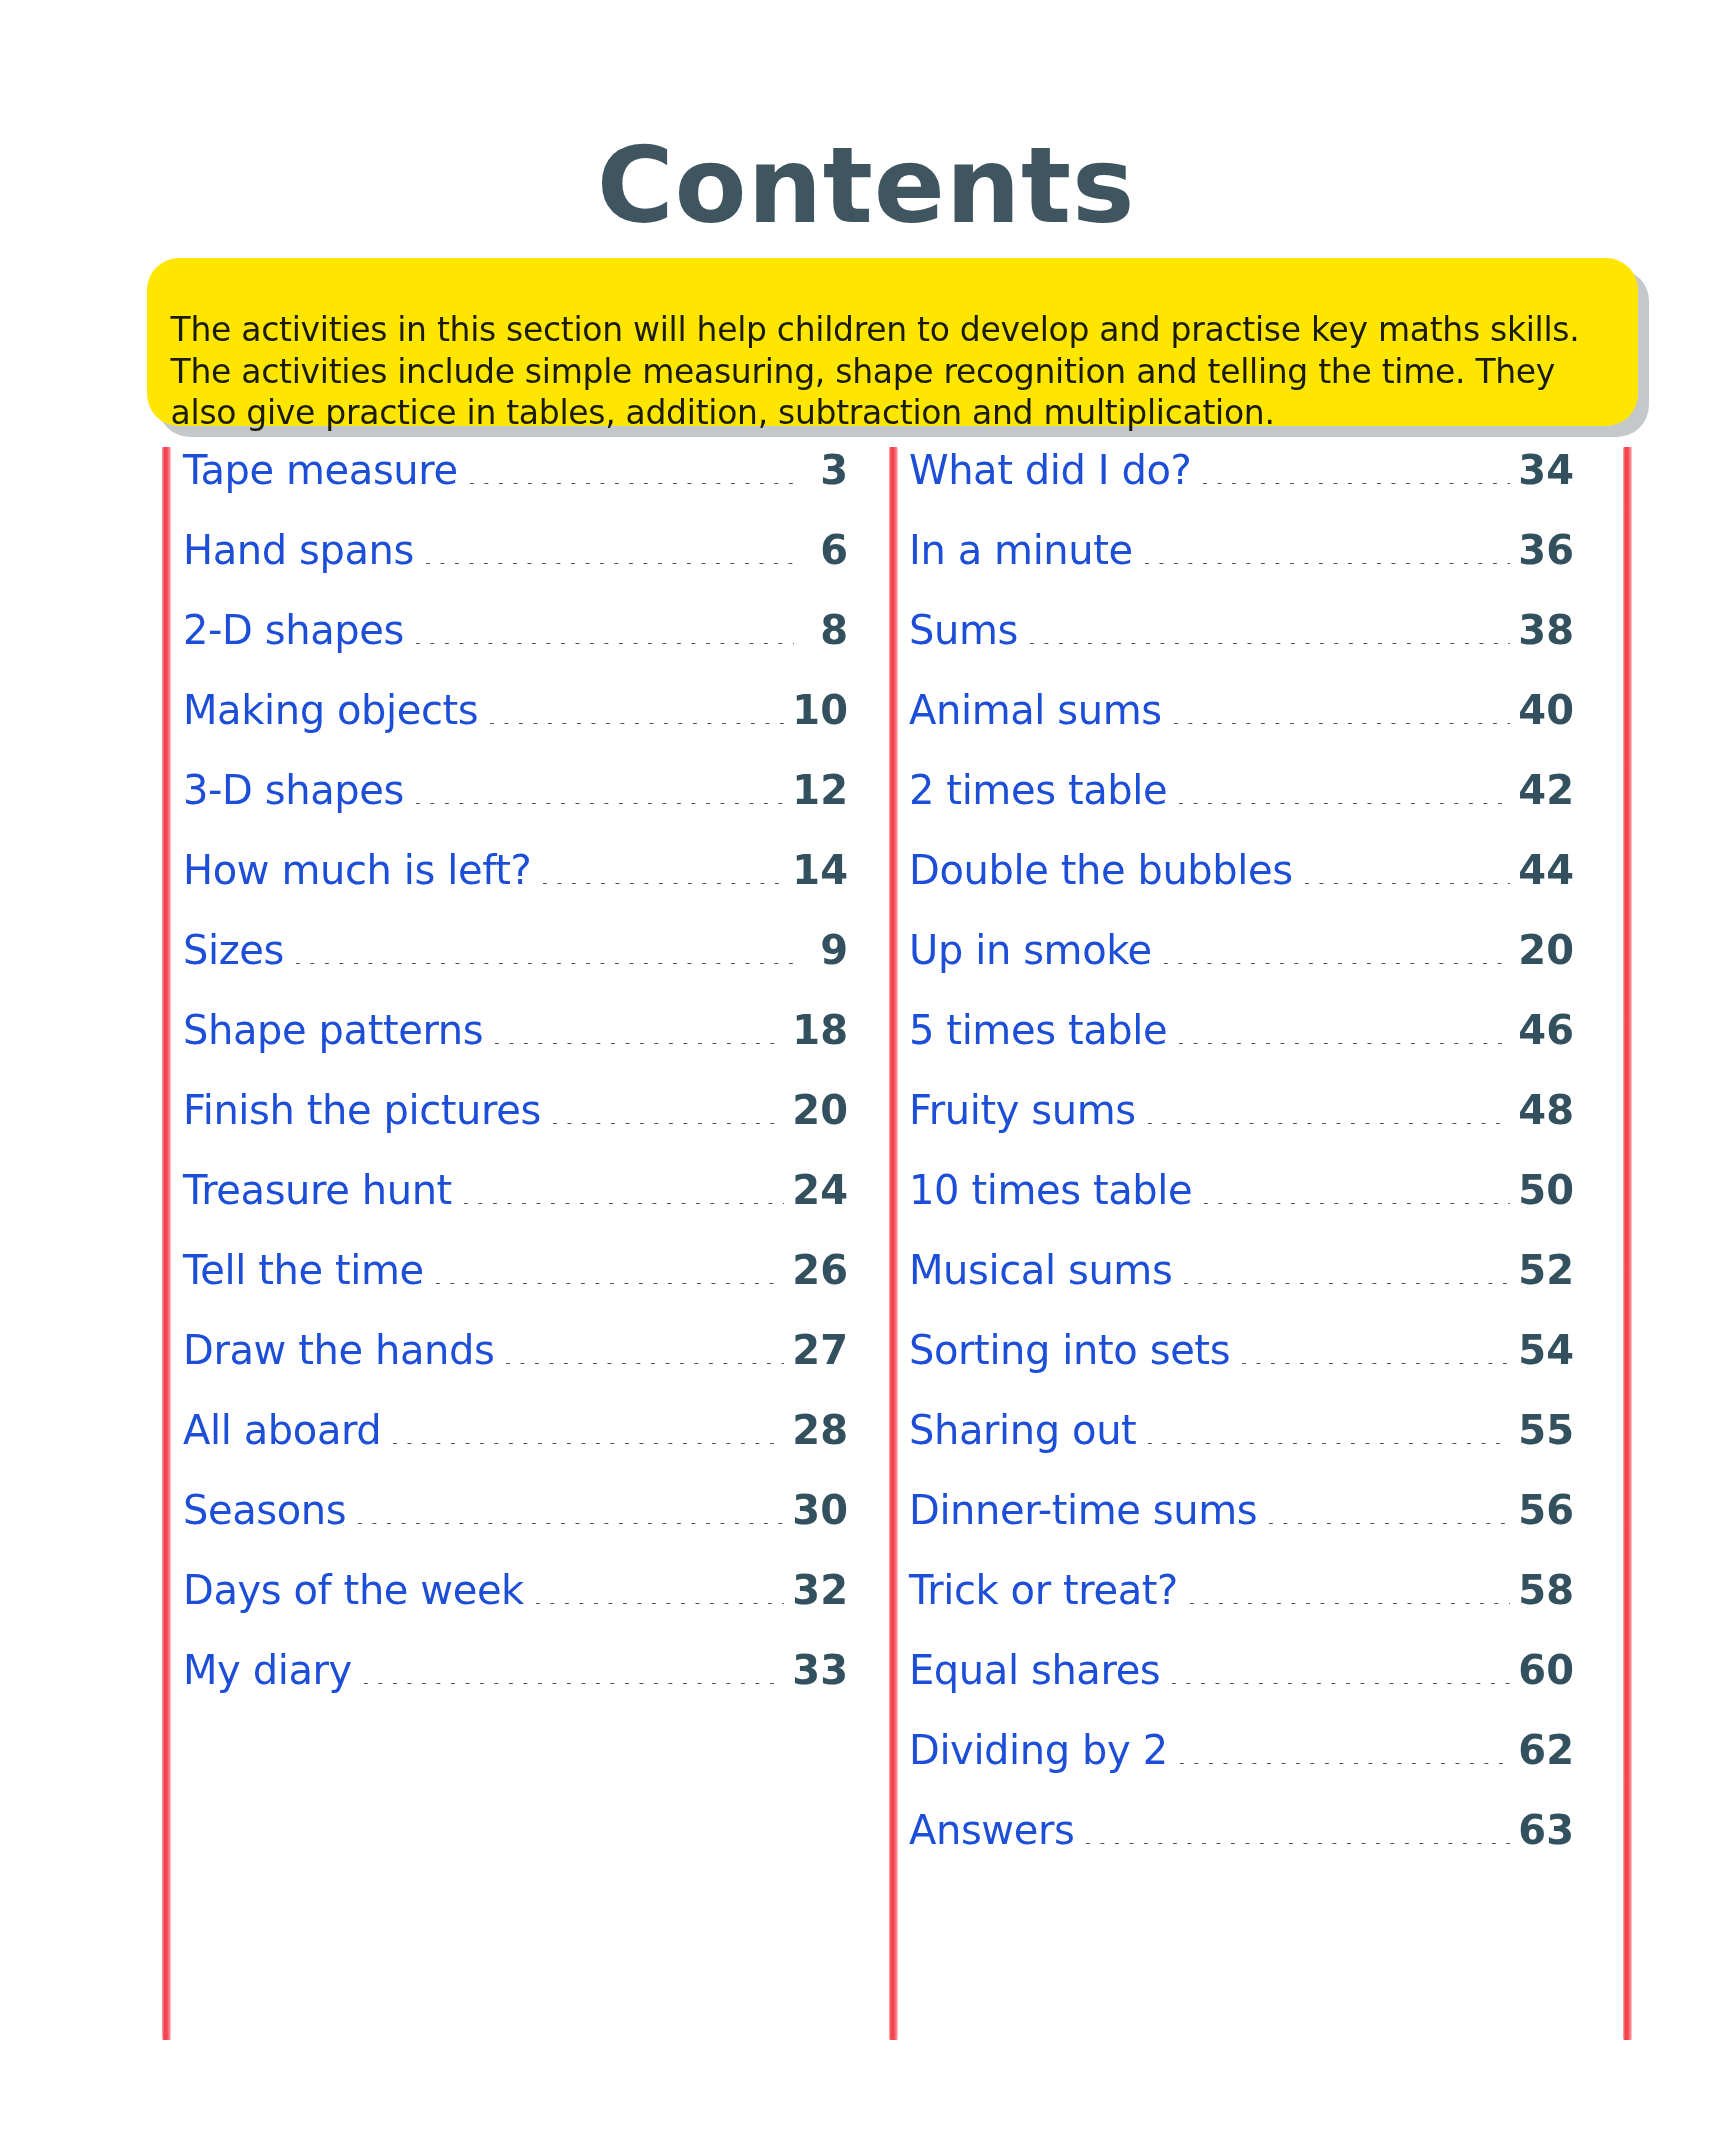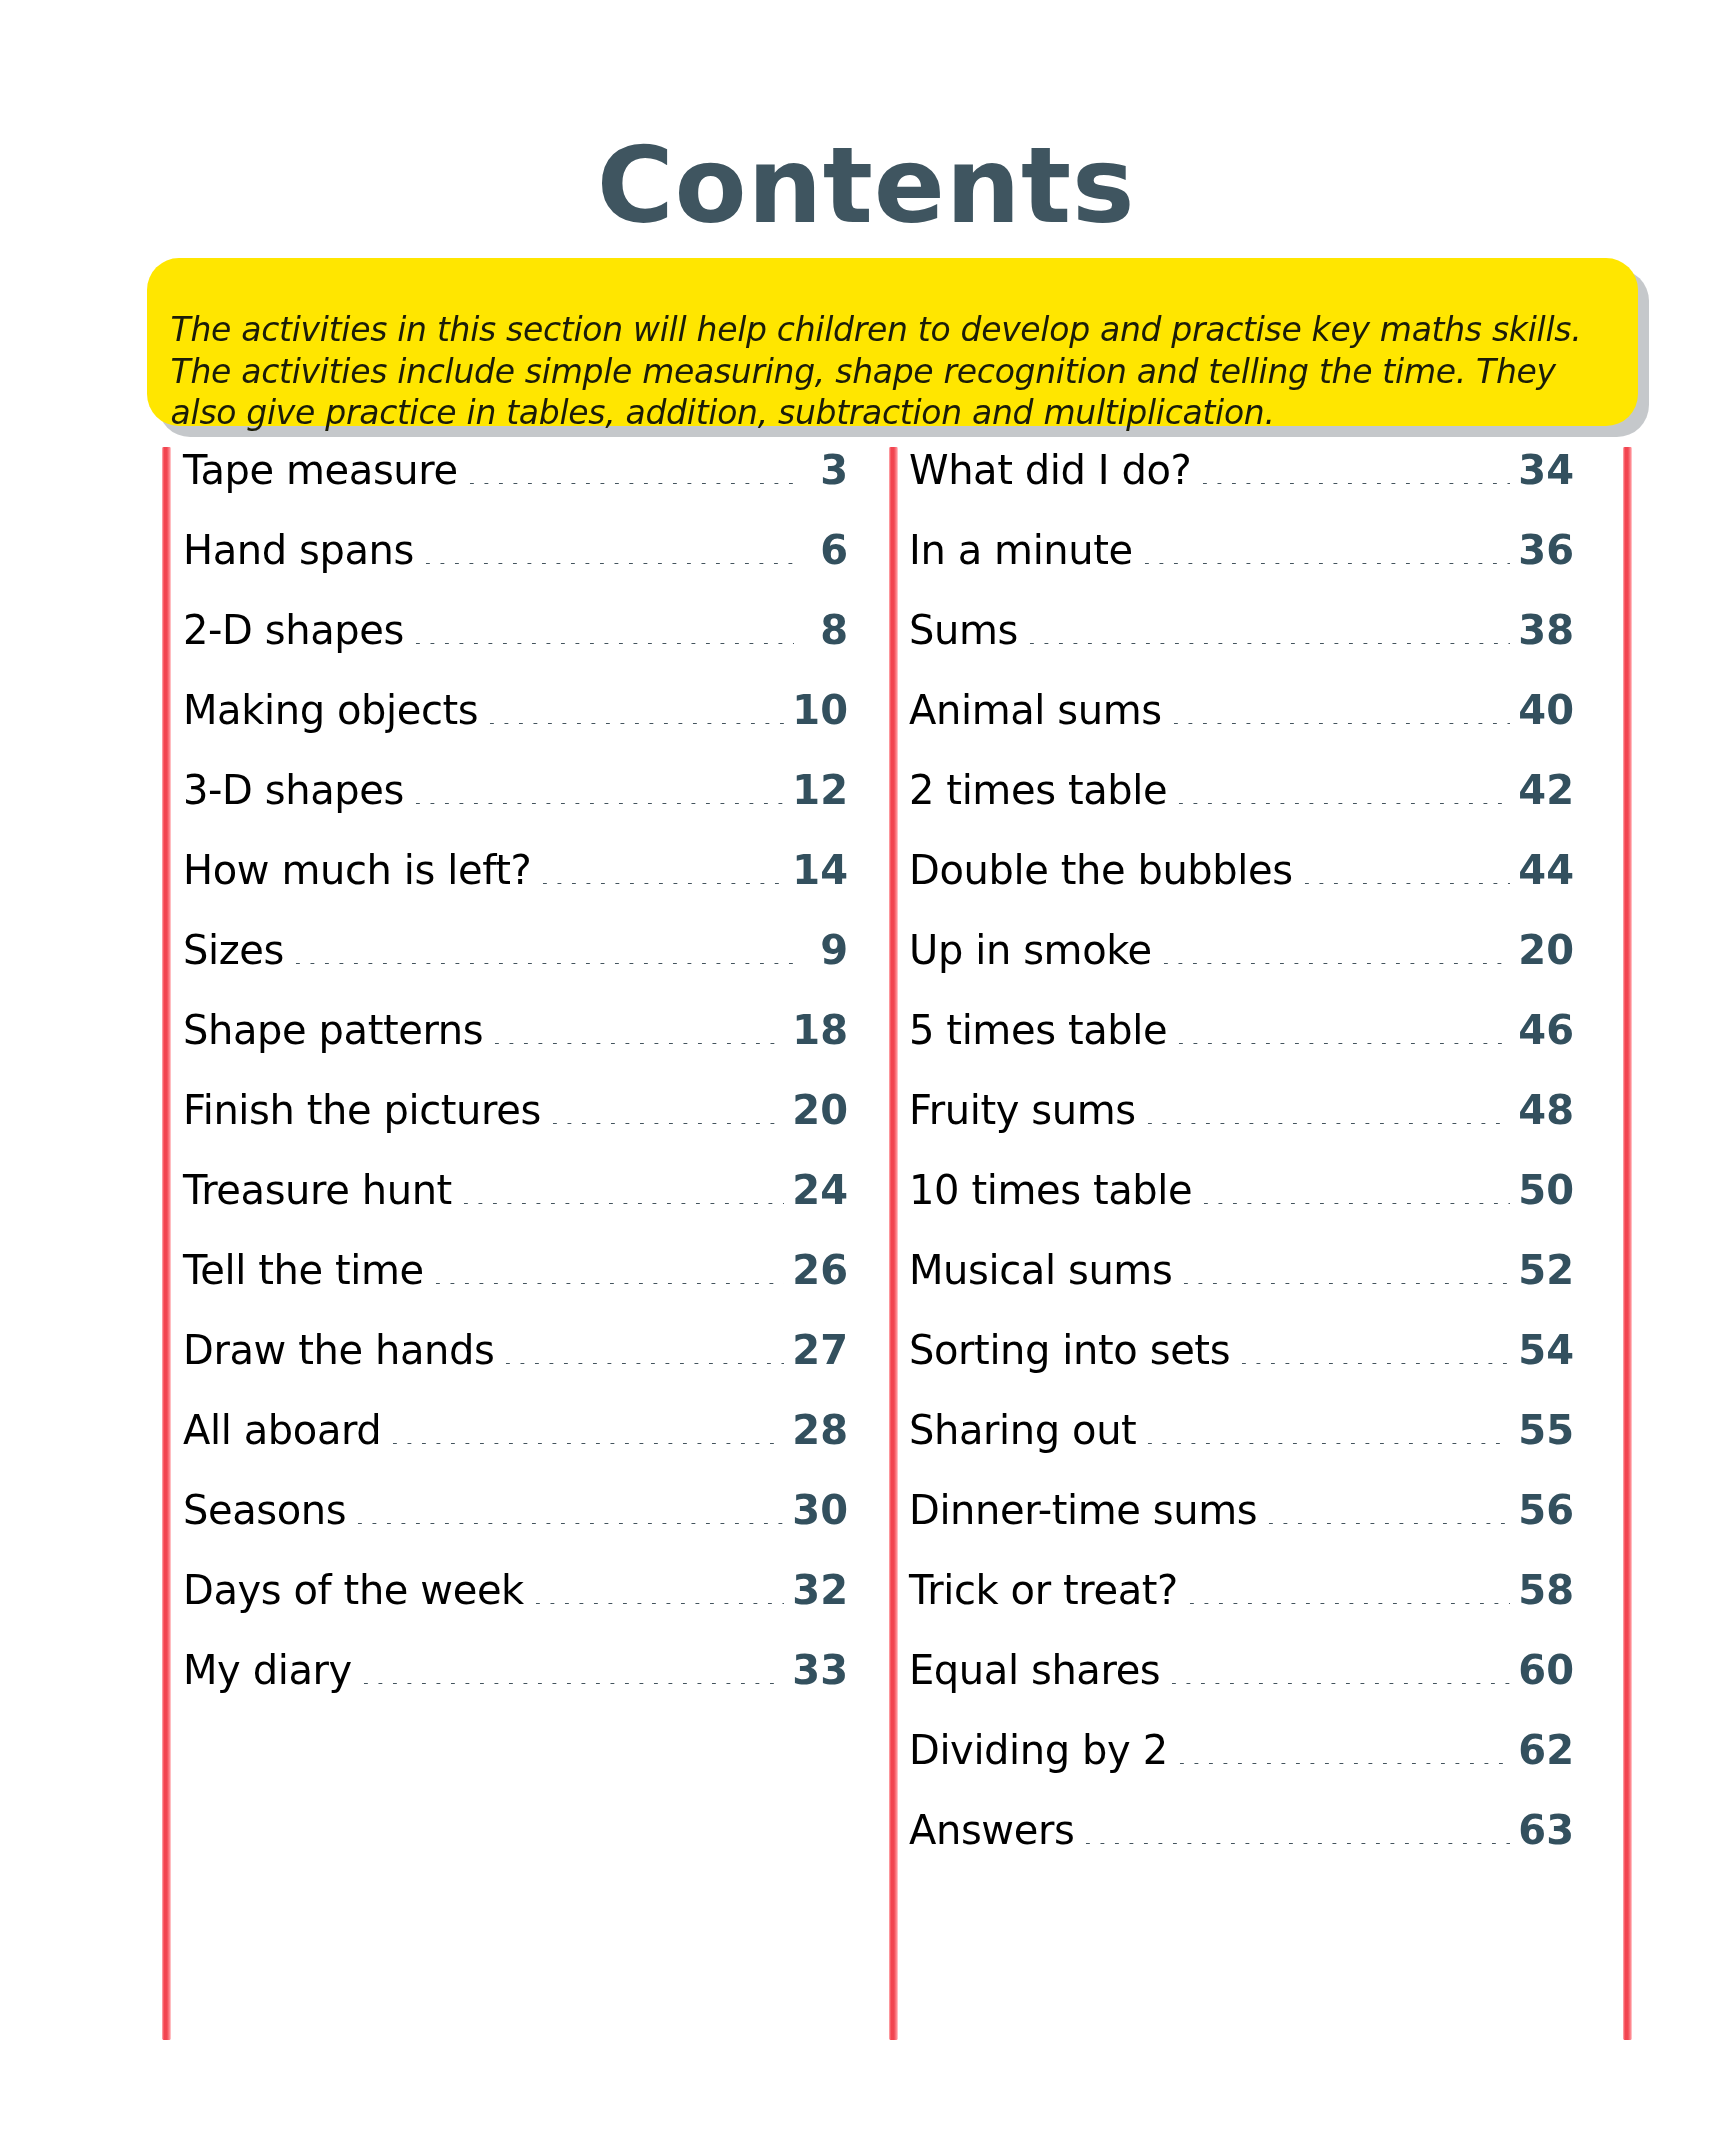--- a/index.html
+++ b/index.html
@@ -47,21 +47,20 @@
     box-sizing: border-box;
     padding: 18px 23.6px 0 23.6px;
   }
   #intro-text {
     font-family: "DejaVu Sans", sans-serif;
     font-size: 33px;
     line-height: 1.26;
     color: #1b1c08;
     letter-spacing: -0.3px;
     white-space: pre-line;
-    font-style: italic;
   }
 
   
   .toc-columns {
     position: absolute;
     left: 0;
     top: 447px;
     width: 1714px;
     height: 1600px;
   }
@@ -90,21 +89,21 @@
   .toc-row {
     display: flex;
     align-items: baseline;
     height: 80px;
     width: 100%;
     box-sizing: border-box;
   }
   .toc-label {
     font-family: "DejaVu Sans", sans-serif;
     font-size: 40px;
-    color: #000000;
+    color: #1d4ed8;
     letter-spacing: -0.4px;
     white-space: nowrap;
     flex: 0 0 auto;
   }
   .toc-dots {
     flex: 1 1 auto;
     margin: 0 8.3px 0 11px;
     position: relative;
     height: 0.7px;
     overflow: hidden;

